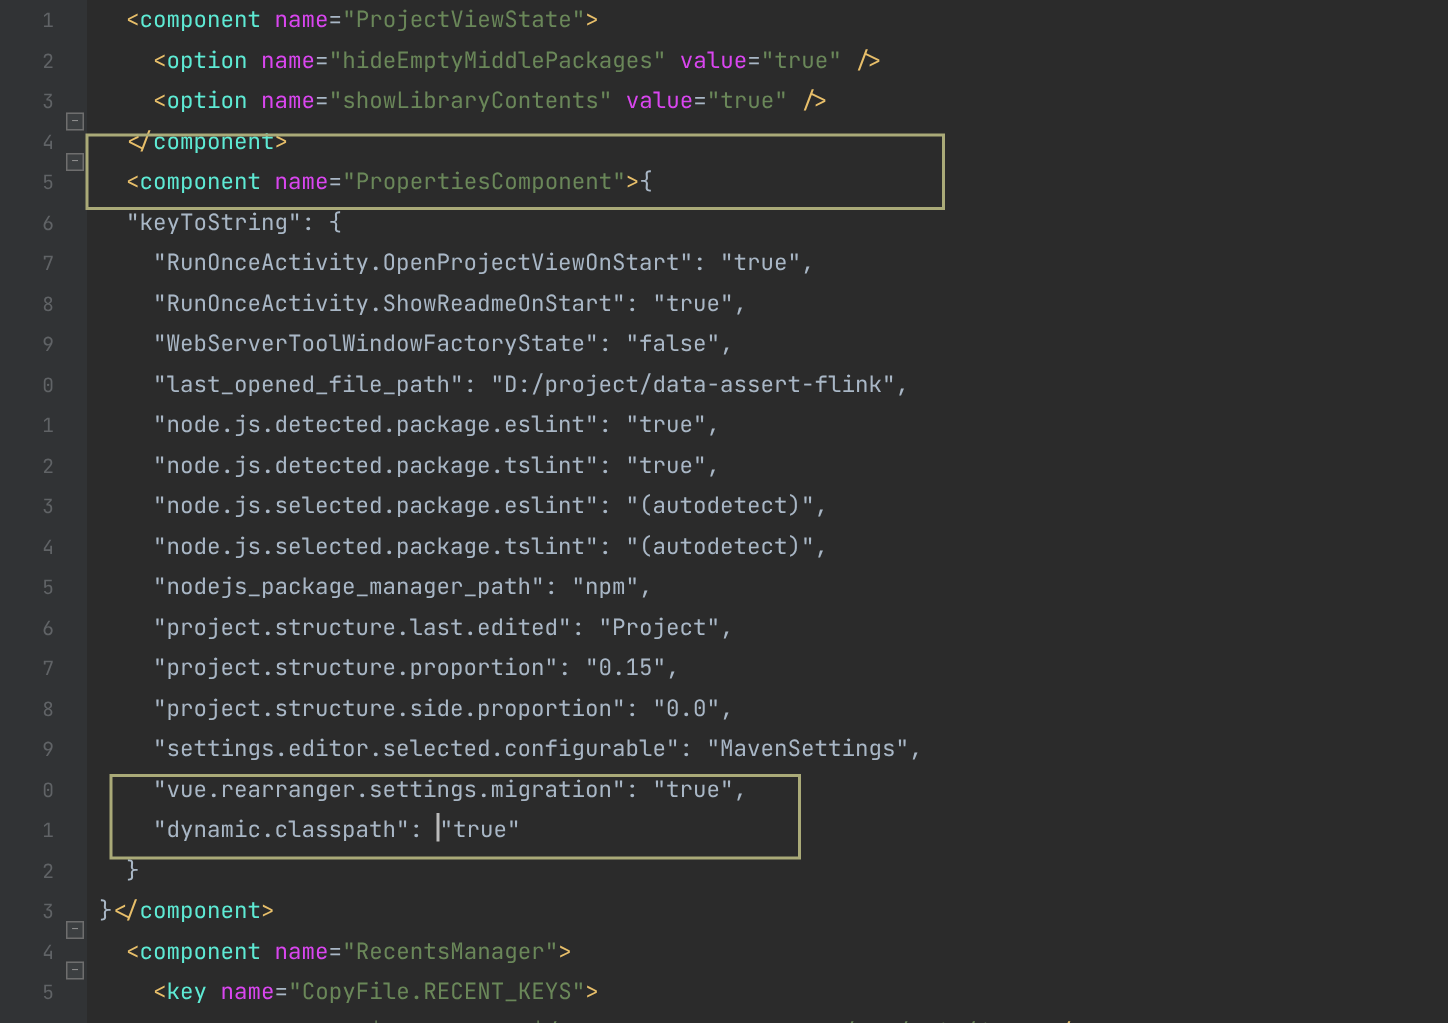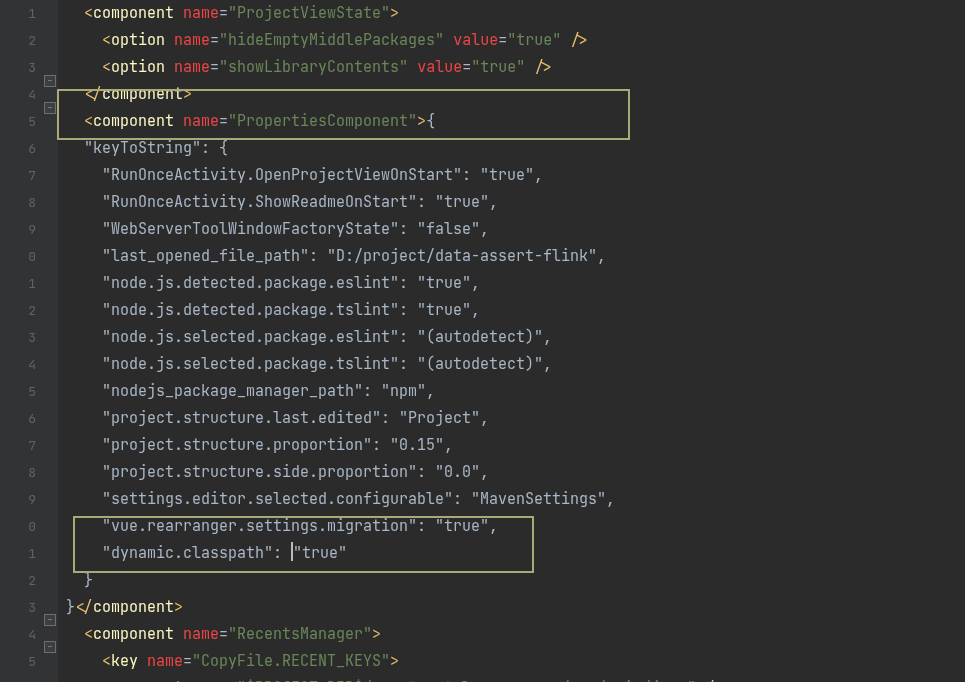--- a/index.html
+++ b/index.html
@@ -37,22 +37,22 @@
   color:#8c8c8c;
 }
 .code {
   flex:1;
   padding-left:8px;
   position:relative;
   white-space:pre;
   line-height:27px;
 }
 .line { height:27px; }
-.t-tag { color:#fef9c3; }
-.t-attr { color:#ef4444;margin-top:16px; }
+.t-tag { color:#5eead4; }
+.t-attr { color:#d946ef;margin-top:16px; }
 .t-eq { color:#a9b7c6; }
 .t-str { color:#6a8759; }
 .t-br { color:#e8bf6a; }
 .t-plain { color:#a9b7c6; }
 .hl1, .hl2 {
   position:absolute;
   border:2px solid #aaaa78;
   pointer-events:none;
   z-index:20;
 }

